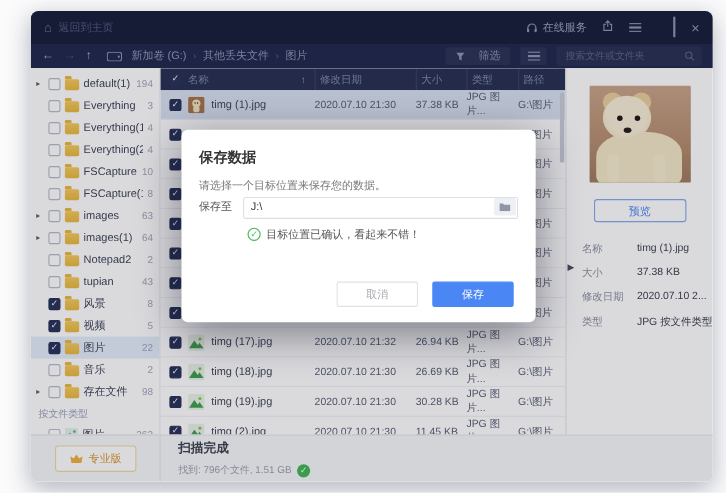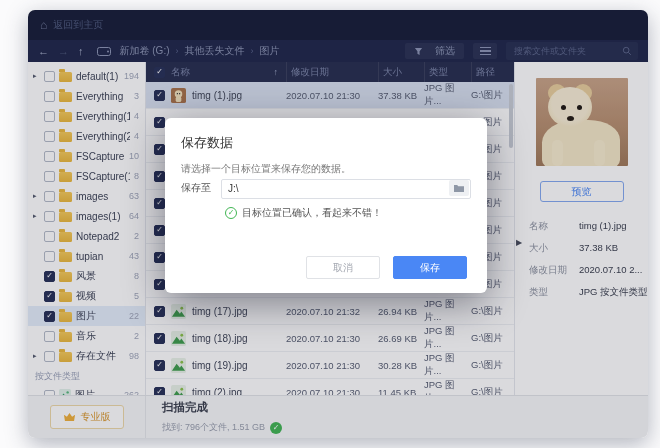--- a/index.html
+++ b/index.html
@@ -95,21 +95,21 @@
   .gcheck-fill::after{content:"✓";color:#fff;font-size:8px;line-height:1;}
   .gcheck-outline{width:12px;height:12px;border-radius:50%;border:1px solid #42b654;box-sizing:border-box;background:#fff;
                   display:flex;align-items:center;justify-content:center;flex:none;}
   .gcheck-outline::after{content:"✓";color:#42b654;font-size:8px;line-height:1;}
   .recover-btn{margin-right:16px;height:27px;padding:0 15px;border-radius:3px;background:#3d6fe8;color:#fff;
                font-size:10px;display:flex;align-items:center;cursor:pointer;white-space:nowrap;}
   
   .dim{position:absolute;inset:0;background:rgba(22,27,45,.16);z-index:5;}
   .dialog{position:absolute;left:137px;top:108px;width:322px;height:175px;background:#fff;border-radius:6px;z-index:10;
           box-shadow:0 10px 40px rgba(10,14,30,.45);padding:16px;box-sizing:border-box;}
-  .dlg-title{font-size:13px;font-weight:400;color:#333;}
+  .dlg-title{font-size:13px;font-weight:700;color:#333;}
   .dlg-desc{font-size:10px;color:#777;margin-top:10px;}
   .dlg-row{display:flex;align-items:center;margin-top:2px;gap:10px;}
   .dlg-label{font-size:10px;color:#555;flex:none;}
   .dlg-input-wrap{flex:1;position:relative;height:20px;}
   .dlg-input-wrap input{width:100%;height:20px;box-sizing:border-box;border:1px solid #dcdfe5;border-radius:2px;
           font-size:10px;color:#333;padding:0 26px 0 6px;outline:none;font-family:"Liberation Sans",sans-serif;}
   .browse-btn{position:absolute;right:2px;top:2px;width:20px;height:16px;background:#eef0f3;border-radius:2px;
               display:flex;align-items:center;justify-content:center;cursor:pointer;}
   .dlg-confirm{display:flex;align-items:center;gap:5px;margin:8px 0 0 44px;font-size:10px;color:#555;}
   .dlg-buttons{position:absolute;right:20px;bottom:14px;display:flex;gap:13px;}
@@ -122,20 +122,42 @@
 <body>
 
 <div class="stage">
   <div class="window">
 
     <div class="titlebar">
       <div class="tb-home">
         <span class="home-ico">⌂</span>
         <span>返回到主页</span>
       </div>
+      <div class="tb-right">
+        <span class="svc">
+          <svg width="11" height="11" viewBox="0 0 12 12">
+            <path d="M2 8.5V6a4 4 0 0 1 8 0v2.5" fill="none" stroke="#8d96b5" stroke-width="1.2"></path>
+            <rect x="1.2" y="6.8" width="2.2" height="3.4" rx="1.1" fill="#8d96b5"></rect>
+            <rect x="8.6" y="6.8" width="2.2" height="3.4" rx="1.1" fill="#8d96b5"></rect>
+          </svg>
+          <span>在线服务</span>
+        </span>
+        <span>
+          <svg width="11" height="11" viewBox="0 0 12 12">
+            <path d="M4 4.5H2.2v6h7.6v-6H8" fill="none" stroke="#8d96b5" stroke-width="1.1"></path>
+            <path d="M6 1v6M3.8 3.2 6 1l2.2 2.2" fill="none" stroke="#8d96b5" stroke-width="1.1"></path>
+          </svg>
+        </span>
+        <span class="hamb-wrap">
+            <span class="hamb"></span>
+          </span>
+        <span><span class="min-ico"></span></span>
+        <span><span class="max-ico"></span></span>
+        <span class="close-ico">×</span>
+      </div>
     </div>
 
     <div class="toolbar">
       <span class="nav-ar ar-back">←</span>
       <span class="nav-ar ar-fwd">→</span>
       <span class="nav-ar ar-up">↑</span>
       <svg width="14" height="9" viewBox="0 0 14 9">
         <rect x="0.5" y="0.5" width="13" height="8" rx="2" fill="none" stroke="#8d96b5"></rect>
         <circle cx="11" cy="4.5" r="1" fill="#8d96b5"></circle>
       </svg>

